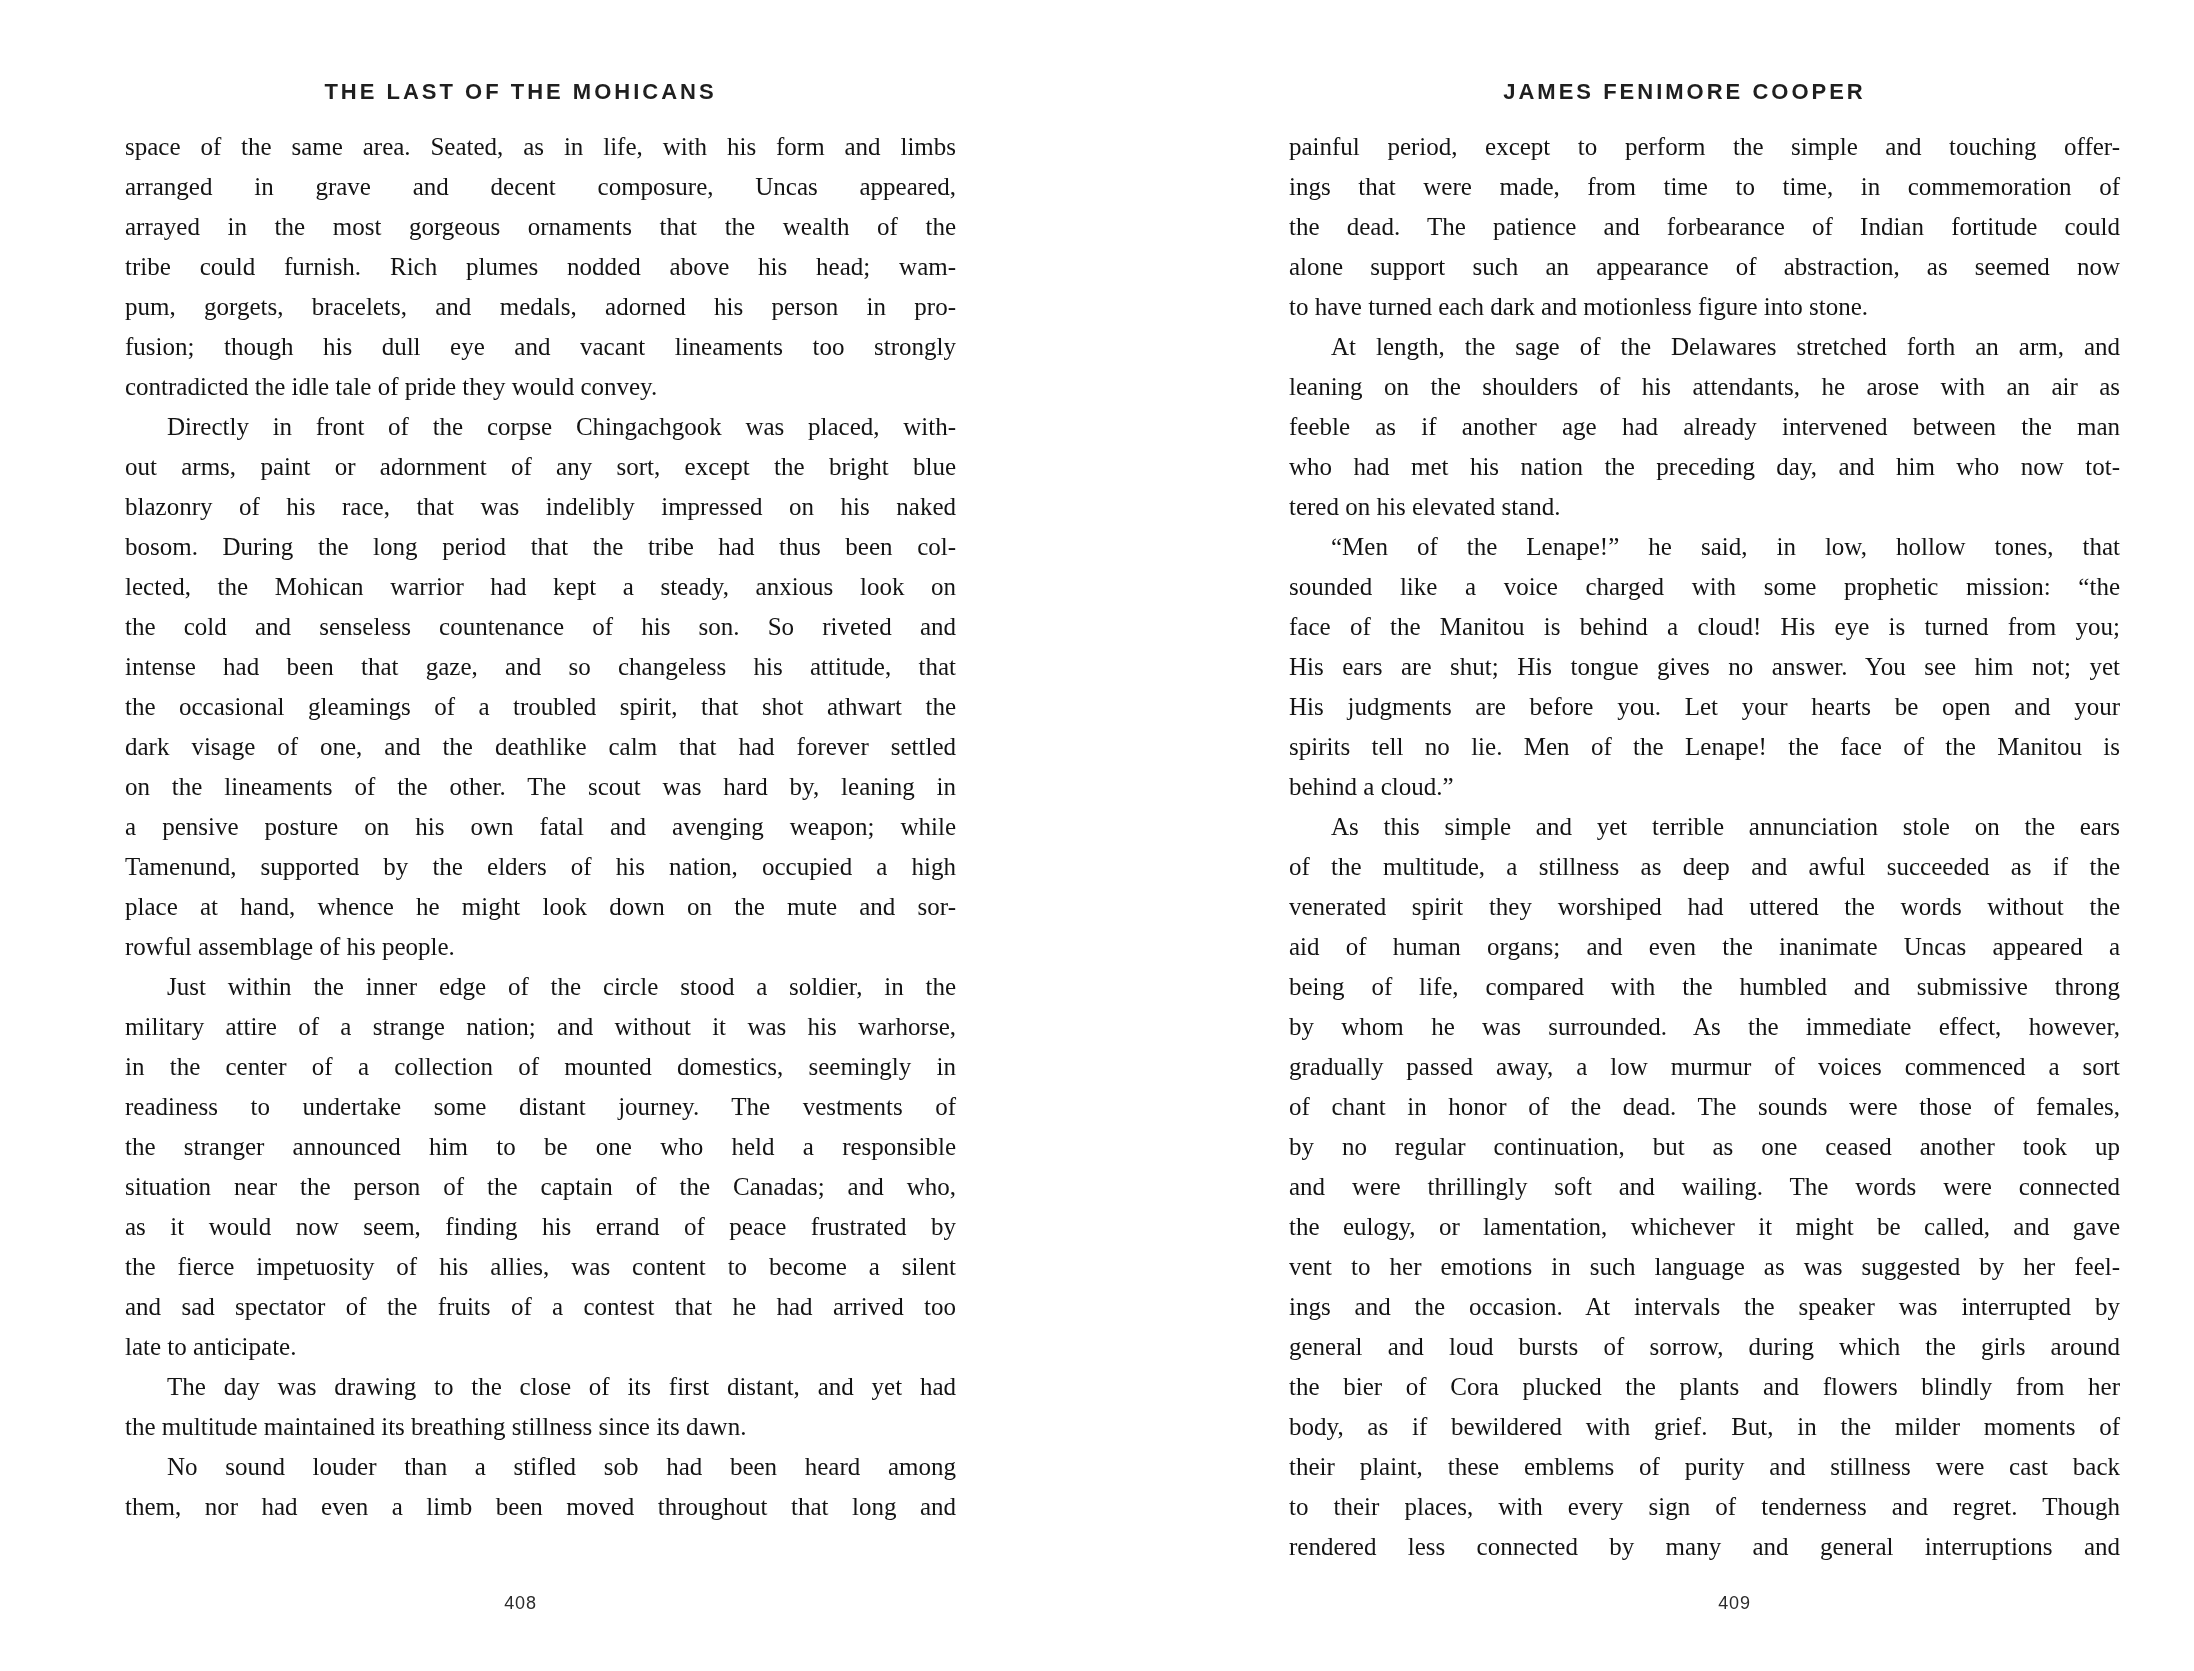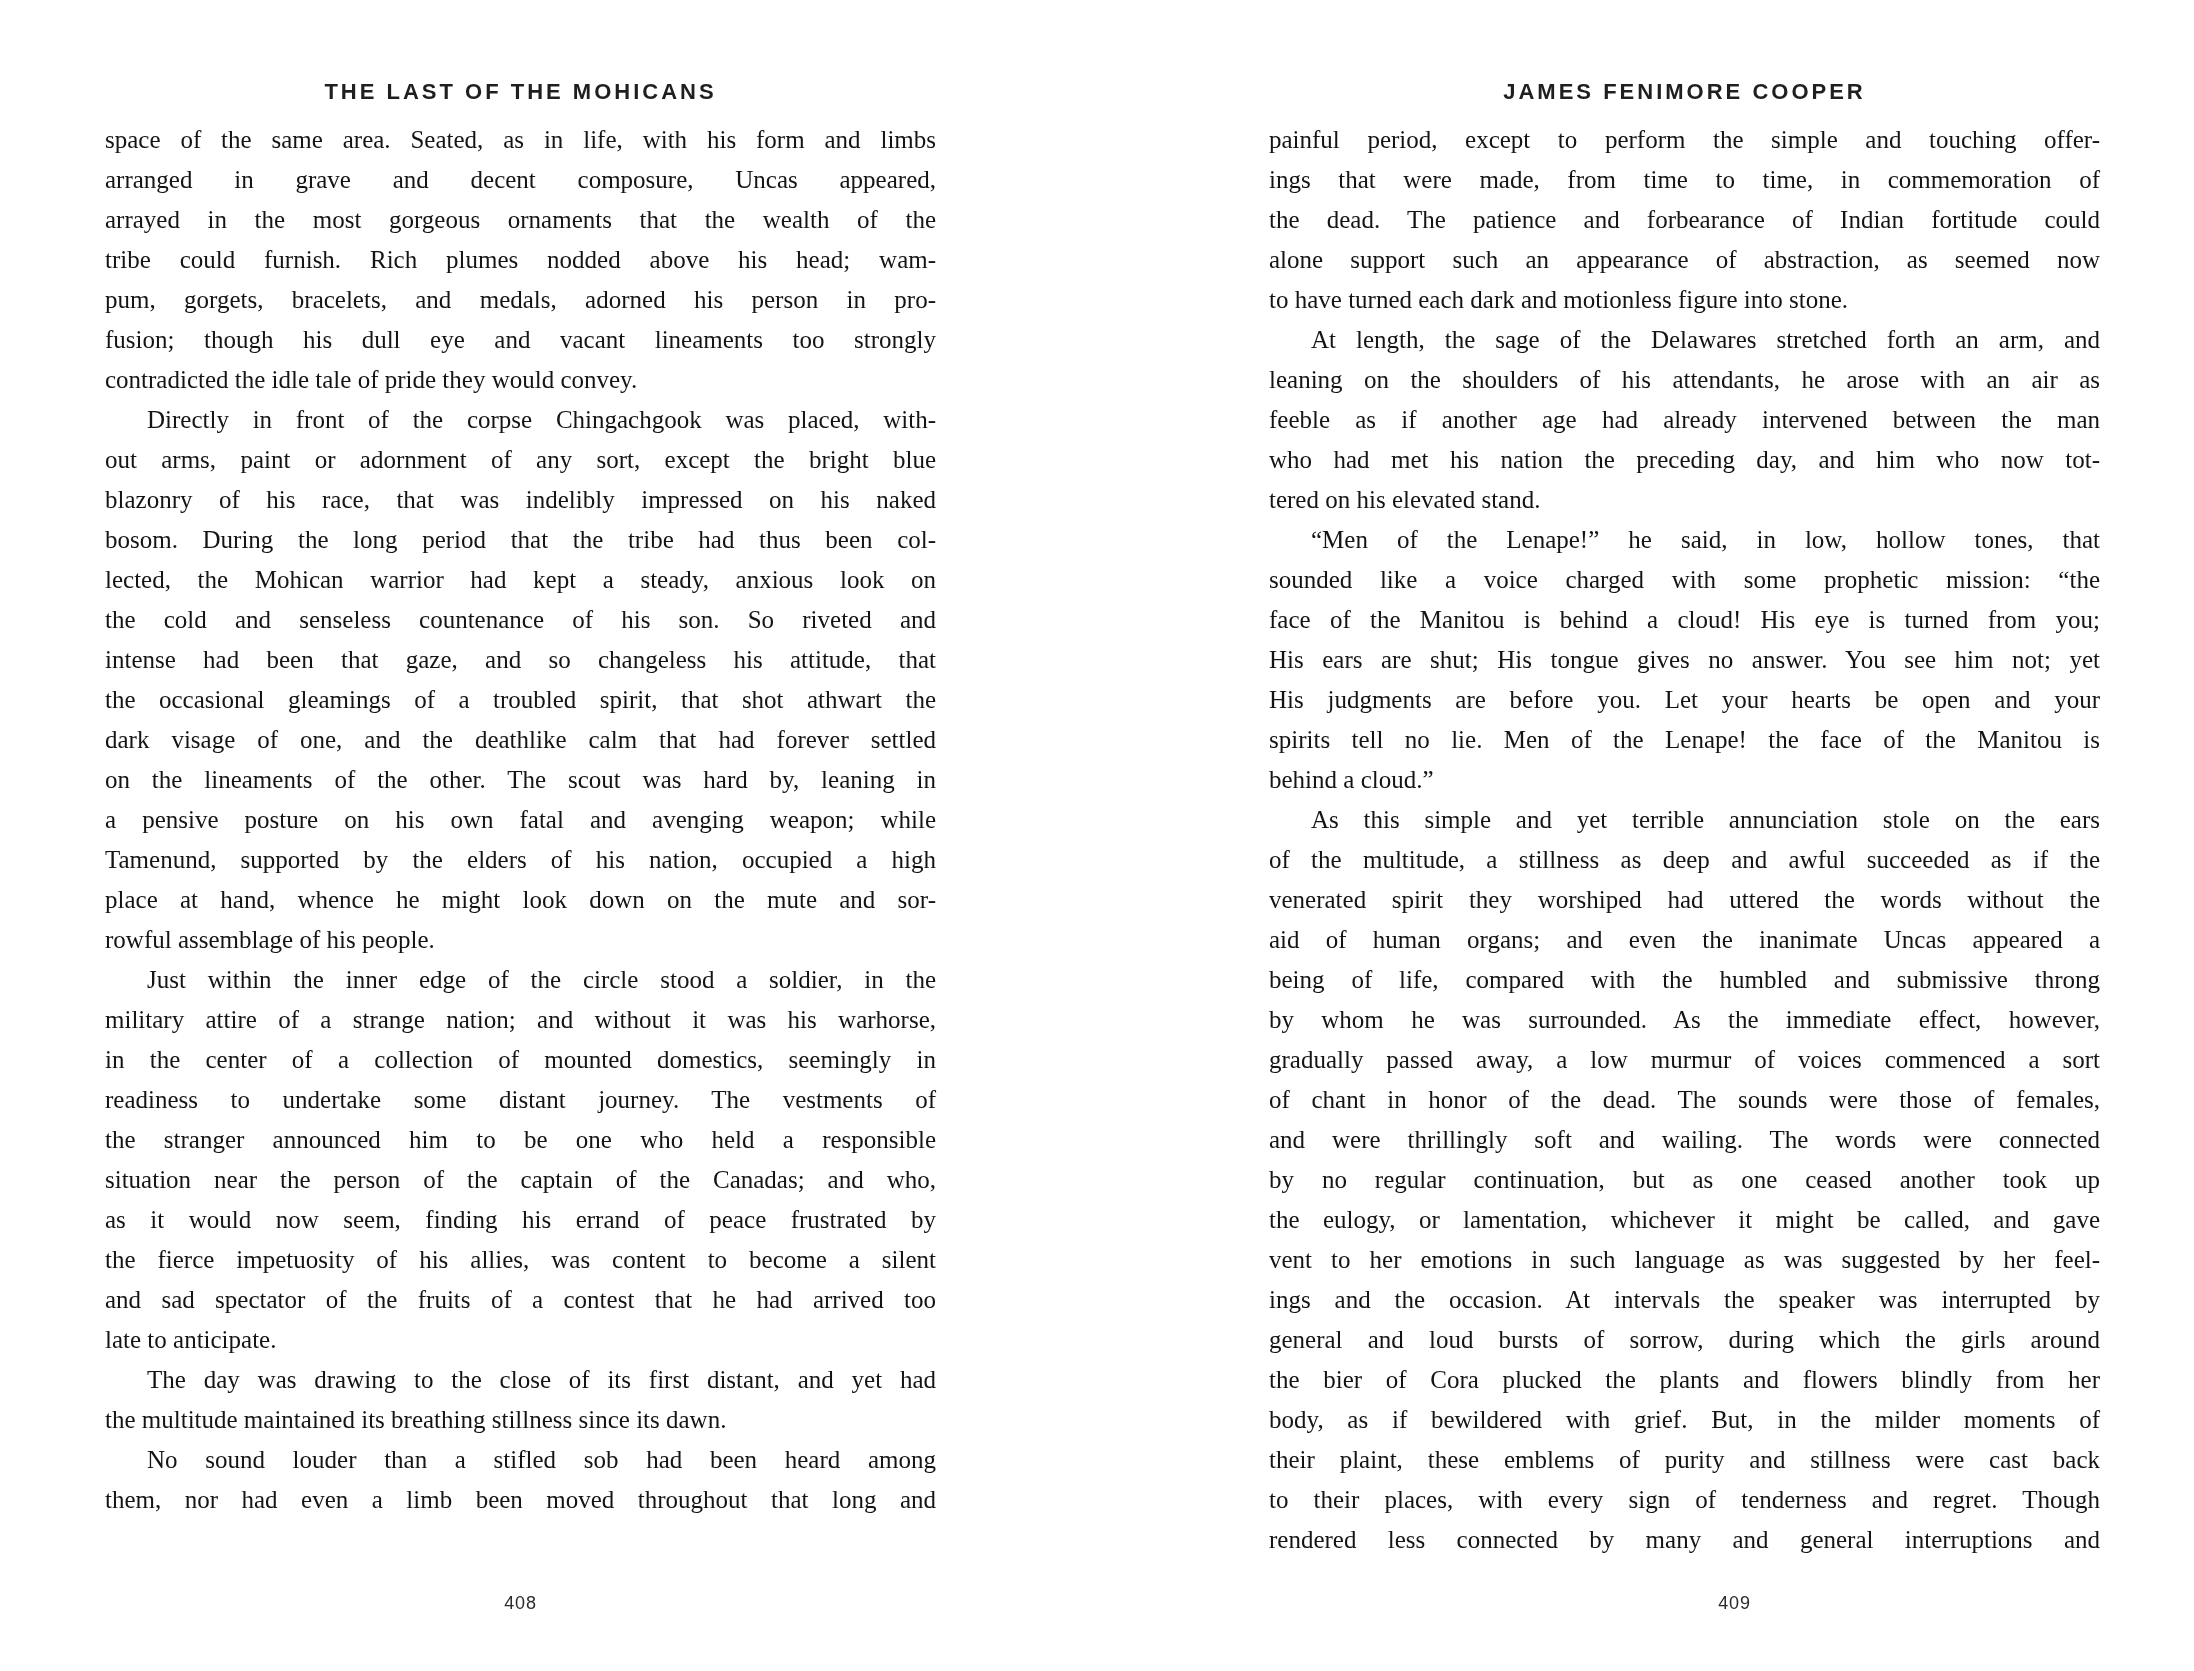--- a/index.html
+++ b/index.html
@@ -21,25 +21,26 @@
     font-size: 22px;
     font-weight: 600;
     letter-spacing: 3px;
     color: #1f1f1f;
     white-space: nowrap;
   }
   .head-left  { left: 105px; }
   .head-right { left: 1269px; }
   .page-body {
     position: absolute;
-    top: 120px;
+    top: 127px;
     width: 831px;
     font-size: 25px;
     line-height: 40px;
     color: #141414;
+    margin-left: 20px;
   }
   .body-left  { left: 105px; }
   .body-right { left: 1269px; }
   .line {
     text-align: justify;
     text-align-last: justify;
     height: 40px;
     overflow: visible;
     white-space: nowrap;
   }
@@ -125,22 +126,22 @@
       <div class="line">spirits tell no lie. Men of the Lenape! the face of the Manitou is</div>
       <div class="line last">behind a cloud.”</div>
       <div class="line ind">As this simple and yet terrible annunciation stole on the ears</div>
       <div class="line">of the multitude, a stillness as deep and awful succeeded as if the</div>
       <div class="line">venerated spirit they worshiped had uttered the words without the</div>
       <div class="line">aid of human organs; and even the inanimate Uncas appeared a</div>
       <div class="line">being of life, compared with the humbled and submissive throng</div>
       <div class="line">by whom he was surrounded. As the immediate effect, however,</div>
       <div class="line">gradually passed away, a low murmur of voices commenced a sort</div>
       <div class="line">of chant in honor of the dead. The sounds were those of females,</div>
+      <div class="line">by no regular continuation, but as one ceased another took up</div>
       <div class="line">and were thrillingly soft and wailing. The words were connected</div>
-      <div class="line">by no regular continuation, but as one ceased another took up</div>
       <div class="line">the eulogy, or lamentation, whichever it might be called, and gave</div>
       <div class="line">vent to her emotions in such language as was suggested by her feel-</div>
       <div class="line">ings and the occasion. At intervals the speaker was interrupted by</div>
       <div class="line">general and loud bursts of sorrow, during which the girls around</div>
       <div class="line">the bier of Cora plucked the plants and flowers blindly from her</div>
       <div class="line">body, as if bewildered with grief. But, in the milder moments of</div>
       <div class="line">their plaint, these emblems of purity and stillness were cast back</div>
       <div class="line">to their places, with every sign of tenderness and regret. Though</div>
       <div class="line">rendered less connected by many and general interruptions and</div>
     </div>

